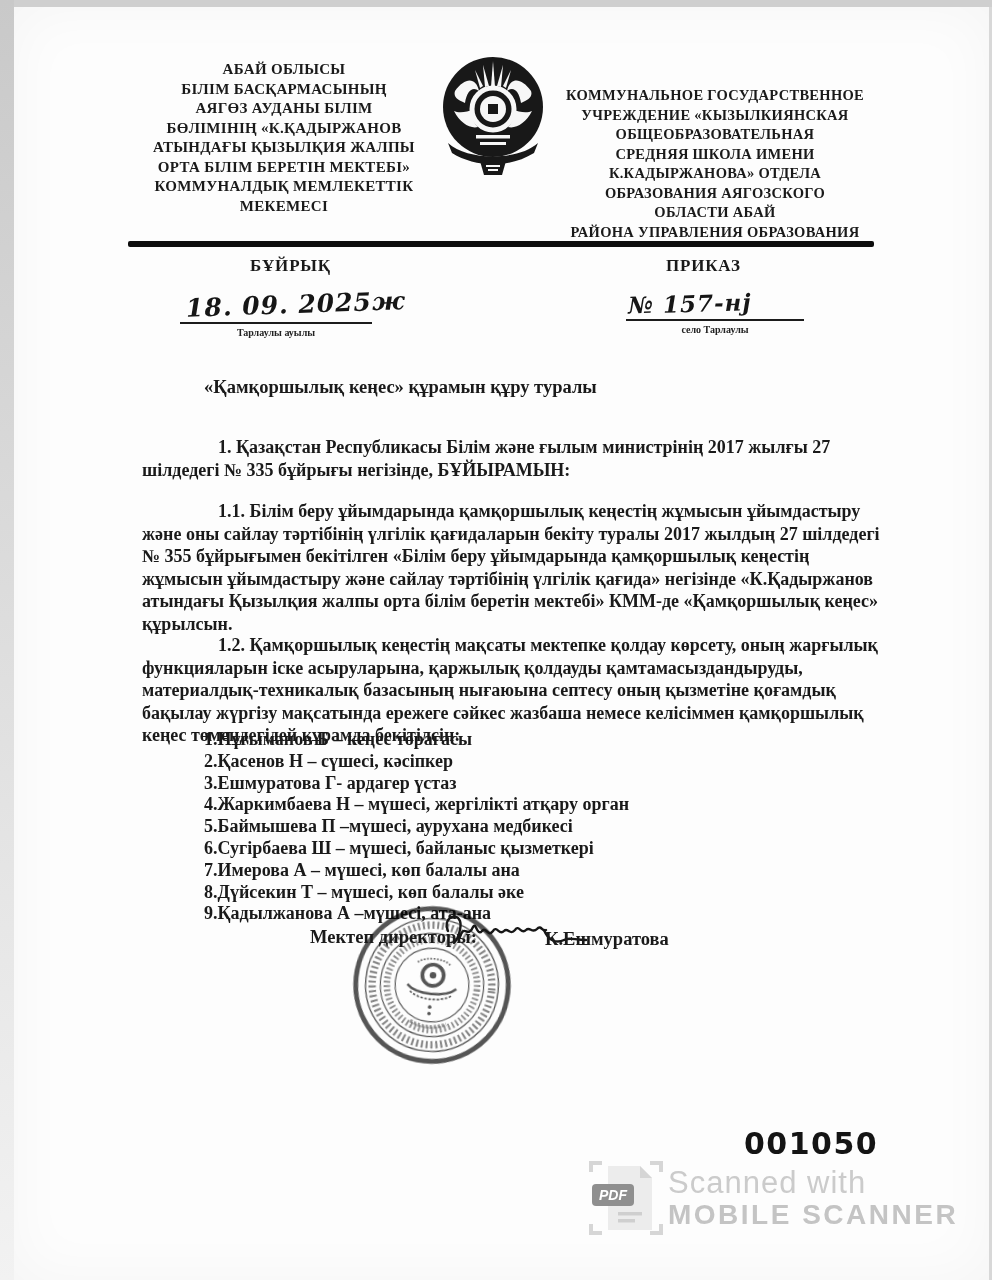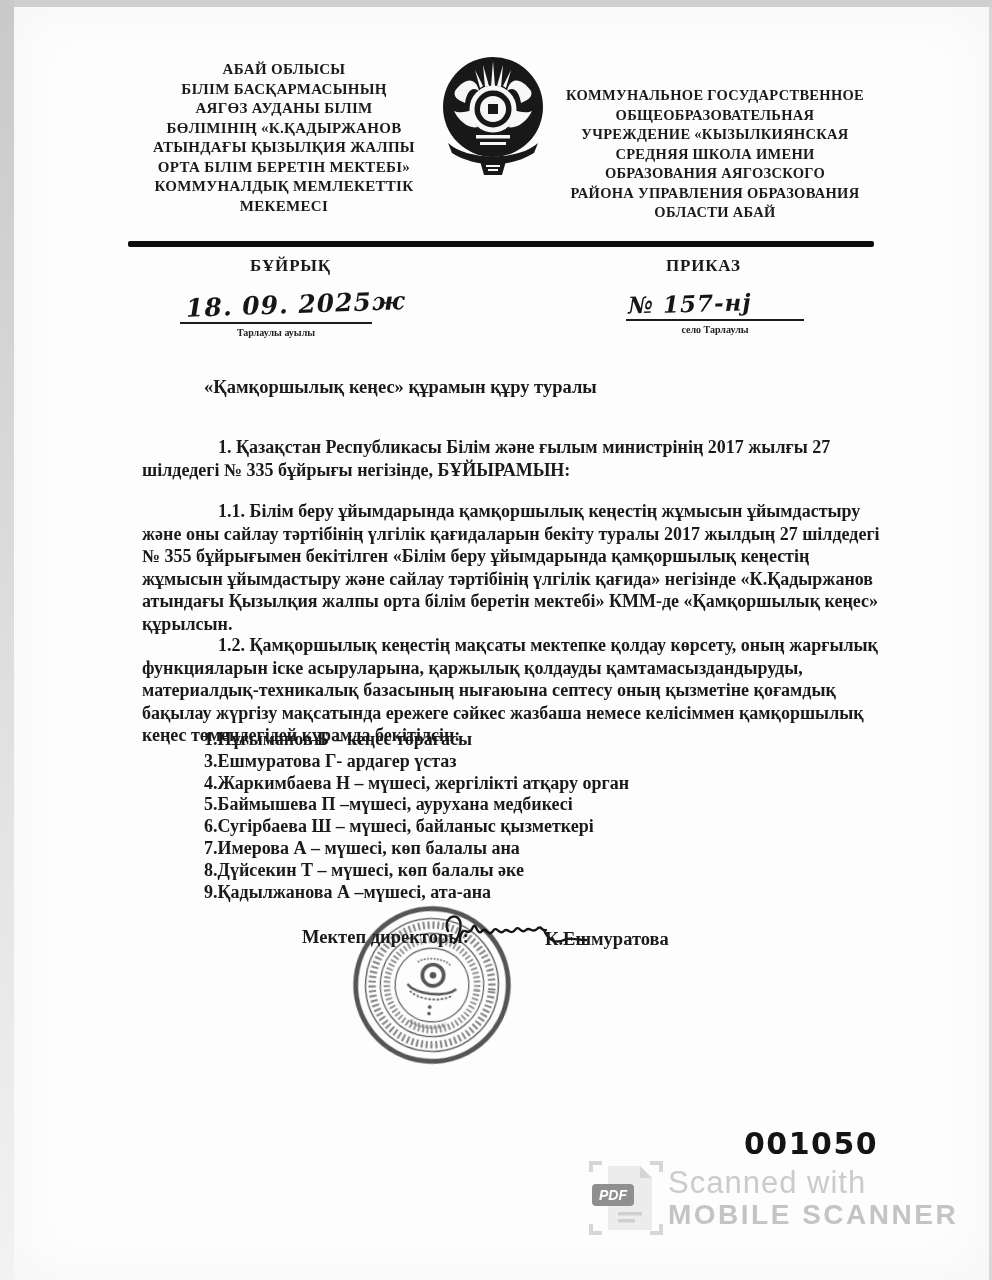--- a/index.html
+++ b/index.html
@@ -37,21 +37,21 @@
   
   .subject{position:absolute;left:204px;top:377px;font-size:18.5px;font-weight:bold;}
   .para{position:absolute;left:126px;width:752px;font-size:18px;line-height:22.5px;
     font-weight:bold;text-indent:76px;margin:16px;}
   .p1{top:420px;}
   .p11{top:484px;}
   .p12{top:618px;}
   .members{position:absolute;left:204px;top:729px;font-size:18px;line-height:21.8px;font-weight:bold;}
 
   .sig-row{position:absolute;left:302px;top:927px;font-size:18.5px;font-weight:bold;}
-  .sig-label{position:absolute;left:0;top:0;white-space:nowrap;}
+  .sig-label{position:absolute;left:8px;top:0;white-space:nowrap;}
   .sig-name{position:absolute;left:243px;top:2px;white-space:nowrap;}
   .sig-svg{position:absolute;left:138px;top:-18px;width:150px;height:50px;}
 
   .stamp{position:absolute;left:347px;top:903px;width:170px;height:164px;
     transform:rotate(6deg);opacity:.9;mix-blend-mode:multiply;}
 
   .doc-number{position:absolute;left:744px;top:1126px;font-family:"DejaVu Sans",sans-serif;
     font-size:30px;font-weight:bold;letter-spacing:1.5px;color:#141414;}
 
   .wm{position:absolute;font-family:"Liberation Sans",sans-serif;}
@@ -101,26 +101,27 @@
         <circle cx="55" cy="60" r="21" fill="none" stroke="#f7f7f7" stroke-width="5"></circle>
         <path d="M10 94 C30 112 80 112 100 94 L96 104 C72 119 38 119 14 104 Z" fill="#181818"></path>
         <path d="M42 112 L68 112 L64 126 L46 126 Z" fill="#181818"></path>
         <rect x="48" y="116" width="14" height="2" fill="#f7f7f7"></rect>
         <rect x="50" y="120" width="10" height="2" fill="#f7f7f7"></rect>
       </svg>
     </div>
 
     <div class="lh lh-right">
         <div>КОММУНАЛЬНОЕ ГОСУДАРСТВЕННОЕ</div>
+        <div>УЧРЕЖДЕНИЕ «КЫЗЫЛКИЯНСКАЯ</div>
         <div>ОБЩЕОБРАЗОВАТЕЛЬНАЯ</div>
-        <div>УЧРЕЖДЕНИЕ «КЫЗЫЛКИЯНСКАЯ</div>
         <div>СРЕДНЯЯ ШКОЛА ИМЕНИ</div>
+        <div>К.КАДЫРЖАНОВА» ОТДЕЛА</div>
         <div>ОБРАЗОВАНИЯ АЯГОЗСКОГО</div>
+        <div>ОБЛАСТИ АБАЙ</div>
         <div>РАЙОНА УПРАВЛЕНИЯ ОБРАЗОВАНИЯ</div>
-        <div>ОБЛАСТИ АБАЙ</div>
       </div>
 
     <div class="rule"></div>
 
     <div class="order-title t-kk">БҰЙРЫҚ</div>
     <div class="order-title t-ru">ПРИКАЗ</div>
 
     <div class="hw hw-date">18. 09. 2025ж</div>
     <div class="uline ul-date"></div>
     <div class="caption cap-date">Тарлаулы ауылы</div>
@@ -132,20 +133,21 @@
     <div class="uline ul-num"></div>
     <div class="caption cap-num">село Тарлаулы</div>
 
     <div class="subject">«Қамқоршылық кеңес» құрамын құру туралы</div>
     <p class="para p1">1. Қазақстан Республикасы Білім және ғылым министрінің 2017 жылғы 27 шілдедегі № 335 бұйрығы негізінде, БҰЙЫРАМЫН:</p>
     <p class="para p11">1.1. Білім беру ұйымдарында қамқоршылық кеңестің жұмысын ұйымдастыру және оны сайлау тәртібінің үлгілік қағидаларын бекіту туралы 2017 жылдың 27 шілдедегі № 355 бұйрығымен бекітілген «Білім беру ұйымдарында қамқоршылық кеңестің жұмысын ұйымдастыру және сайлау тәртібінің үлгілік қағида» негізінде «К.Қадыржанов атындағы Қызылқия жалпы орта білім беретін мектебі» КММ-де «Қамқоршылық кеңес» құрылсын.</p>
     <p class="para p12">1.2. Қамқоршылық кеңестің мақсаты мектепке қолдау көрсету, оның жарғылық функцияларын іске асыруларына, қаржылық қолдауды қамтамасыздандыруды, материалдық-техникалық базасының нығаюына септесу оның қызметіне қоғамдық бақылау жүргізу мақсатында ережеге сәйкес жазбаша немесе келісіммен қамқоршылық кеңес төмендегідей құрамда бекітілсін:</p>
 
     <div class="members">
         <div>1.Нұғыманов Б – кеңес төрағасы</div>
+        <div>2.Қасенов Н – сүшесі, кәсіпкер</div>
         <div>3.Ешмуратова Г- ардагер үстаз</div>
         <div>4.Жаркимбаева Н – мүшесі, жергілікті атқару орган</div>
         <div>5.Баймышева П –мүшесі, аурухана медбикесі</div>
         <div>6.Сугірбаева Ш – мүшесі, байланыс қызметкері</div>
         <div>7.Имерова А – мүшесі, көп балалы ана</div>
         <div>8.Дүйсекин Т – мүшесі, көп балалы әке</div>
         <div>9.Қадылжанова А –мүшесі, ата-ана</div>
       </div>
 
     <div class="stamp">

